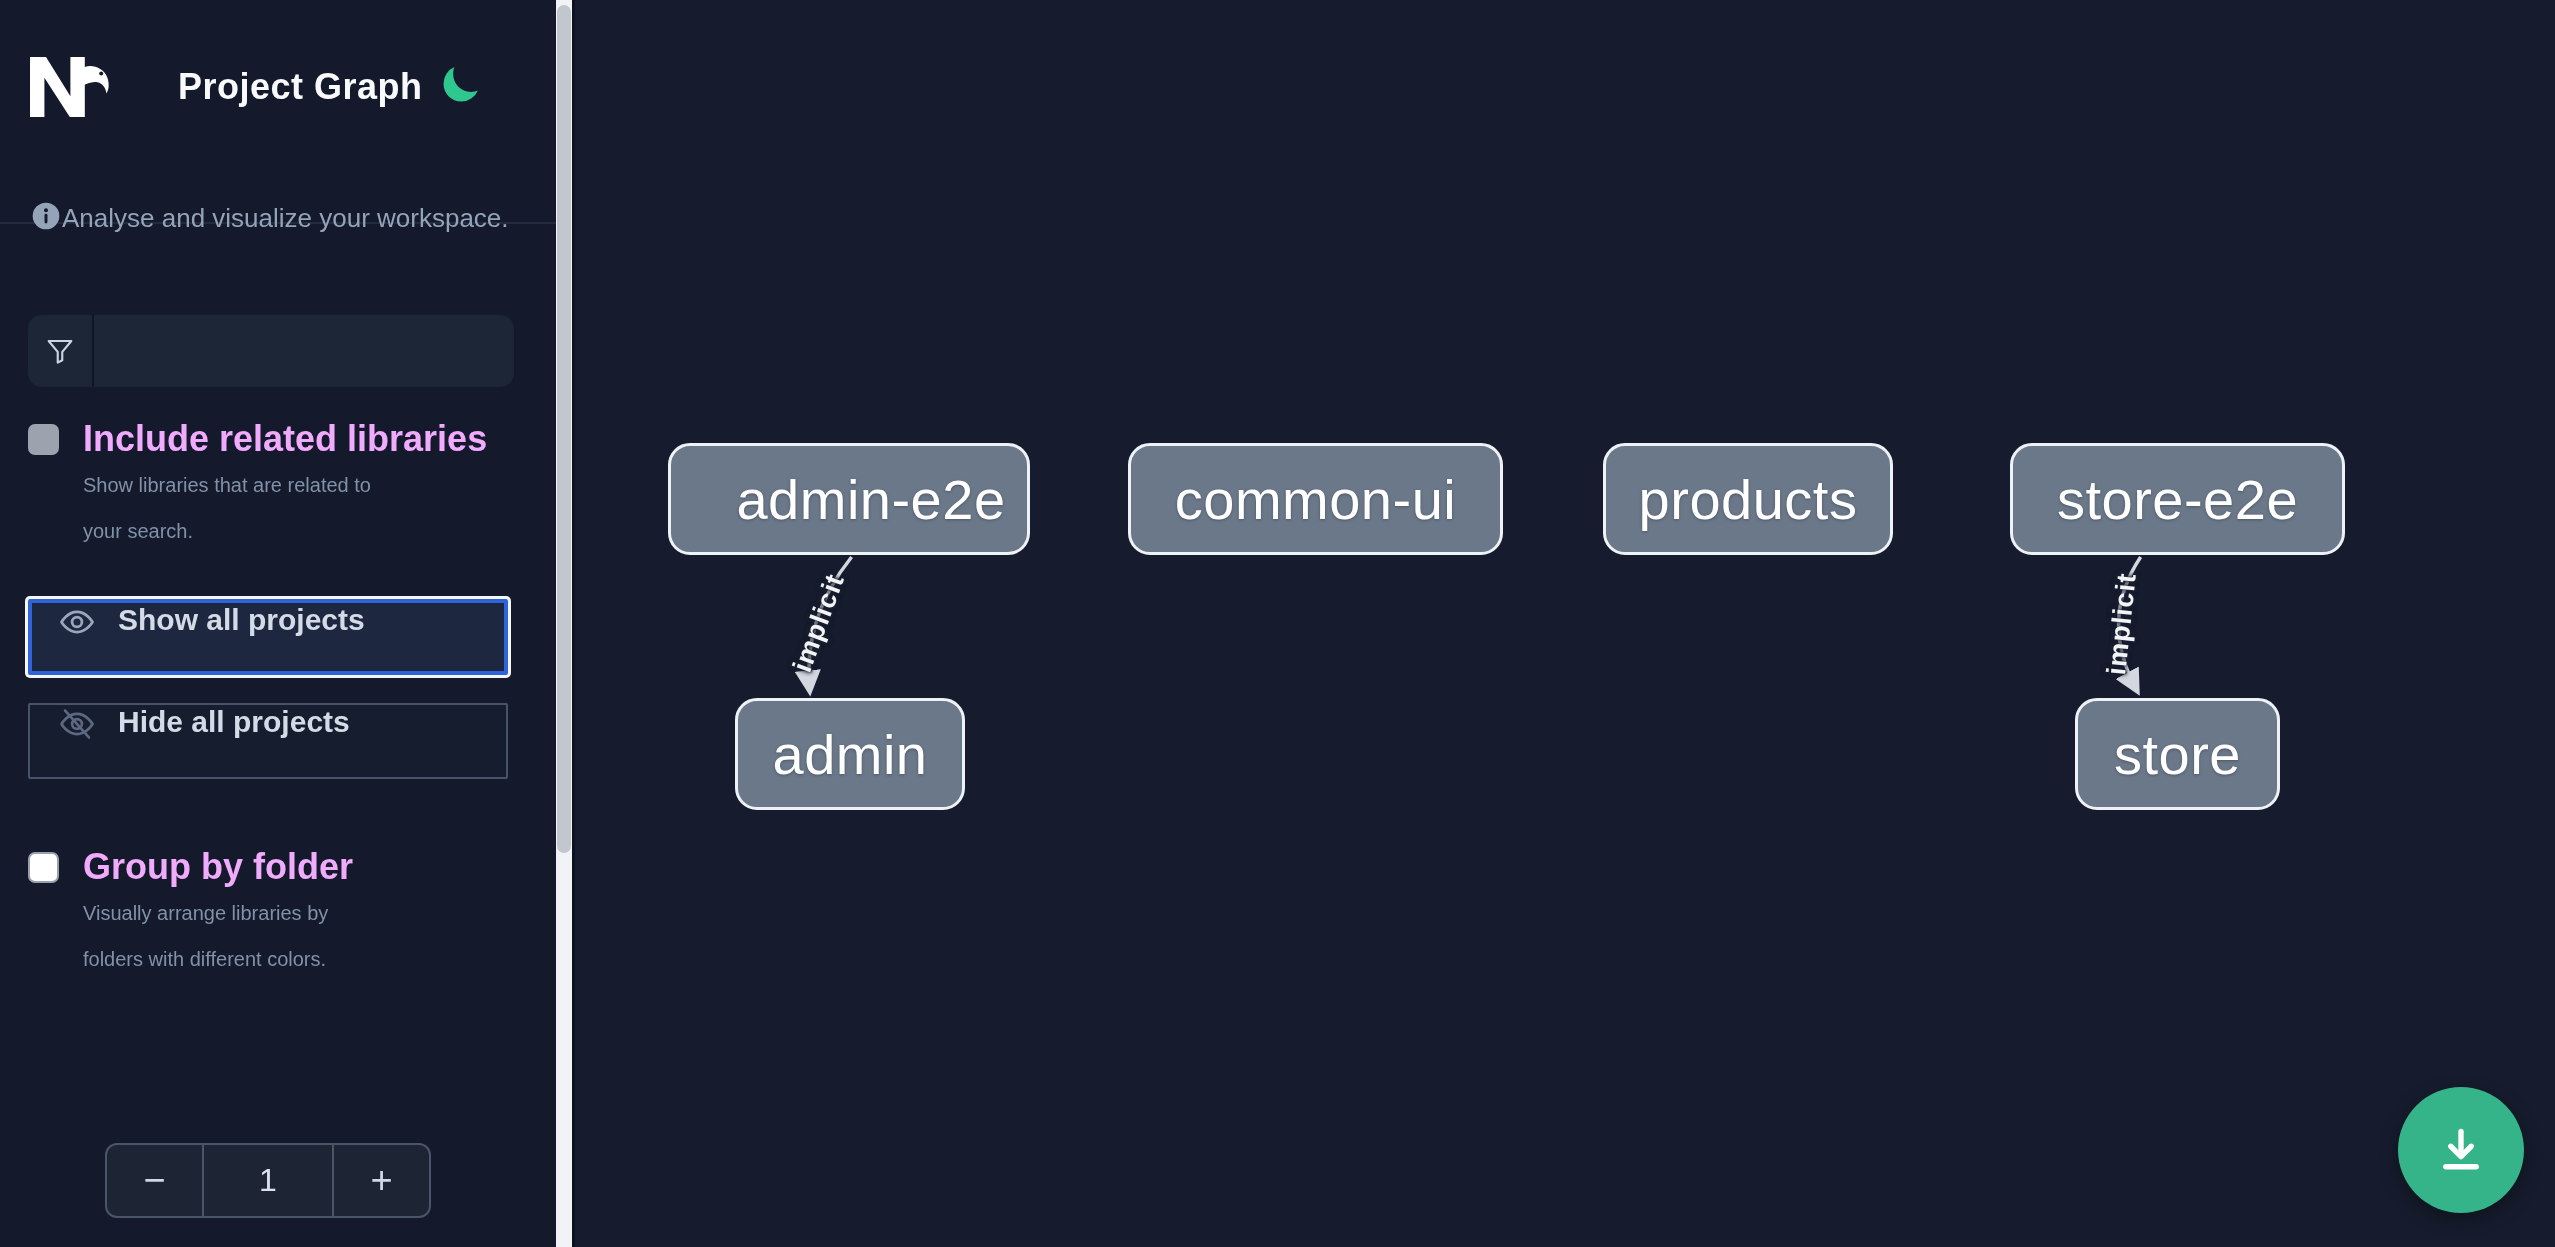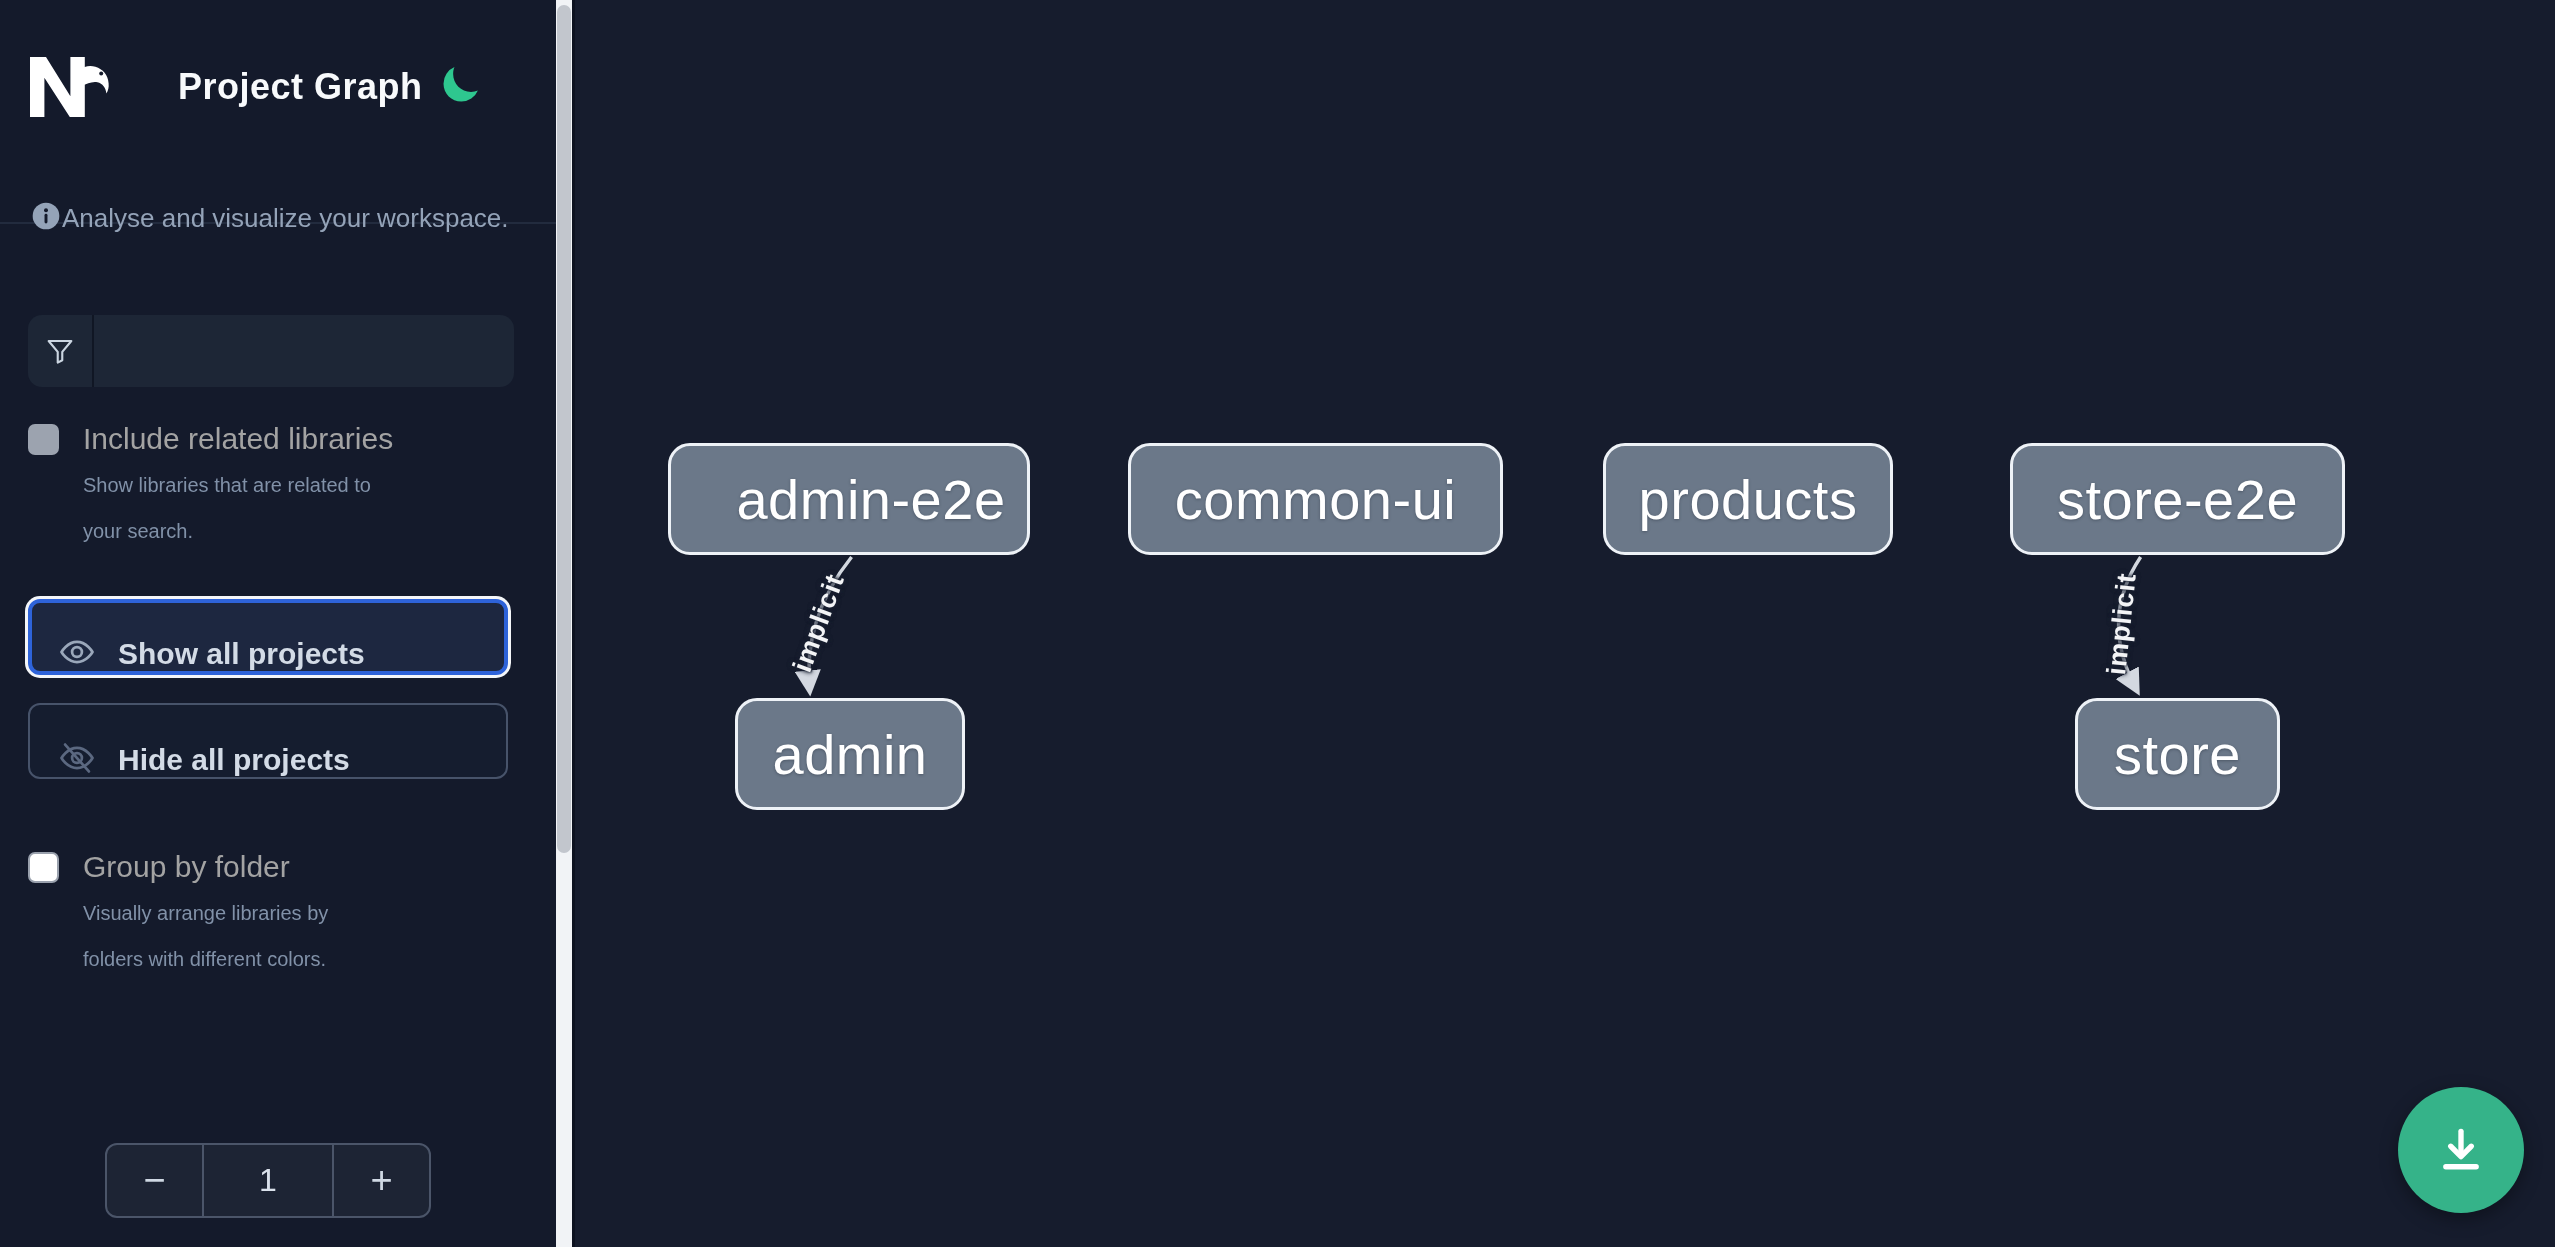--- a/index.html
+++ b/index.html
@@ -53,26 +53,26 @@
 
   .cb-row { position: absolute; left: 28px; width: 505px; display: grid; grid-template-columns: 55px 1fr; }
   .cb-box {
     width: 31px; height: 31px; border-radius: 7px; margin-top: 4px;
     display: flex; align-items: center; justify-content: center; cursor: pointer;
   }
   .cb-gray  { background: #9ca3af; }
   .cb-white { background: #ffffff; border: 2px solid #9aa1ad; }
   .cb-green { background: var(--accent-green, #2ec78f); }
   .cb-green svg { width: 24px; height: 24px; }
-  .cb-label { font-size: 30px; font-weight: 400; color: #a3a3a3; line-height: 38px; }
+  .cb-label { font-size: 36px; font-weight: 700; color: #f0abfc; line-height: 38px; }
   .cb-desc  { font-size: 20px; color: #8191a8; line-height: 46px; margin-top: 4px; white-space: pre-line; }
 
   .side-btn {
     position: absolute; left: 28px; width: 480px; height: 76px;
-    border-radius: 12px; display: flex; align-items: flex-end; gap: 22px;
+    border-radius: 2px; display: flex; align-items: flex-start; gap: 22px;
     padding-left: 28px; cursor: pointer;
     font-family: "Liberation Sans", sans-serif;
     font-size: 30px; font-weight: 600; color: #d3dbe6;
     background: #151d2f; border: 2px solid #47536a;
   }
   .side-btn svg { width: 38px; height: 38px; flex: 0 0 auto; }
   .side-btn.focused {
     background: #1d2740;
     border: 4px solid var(--focus-blue, #2e63d9);
     box-shadow: 0 0 0 3px #f4f6f9;

